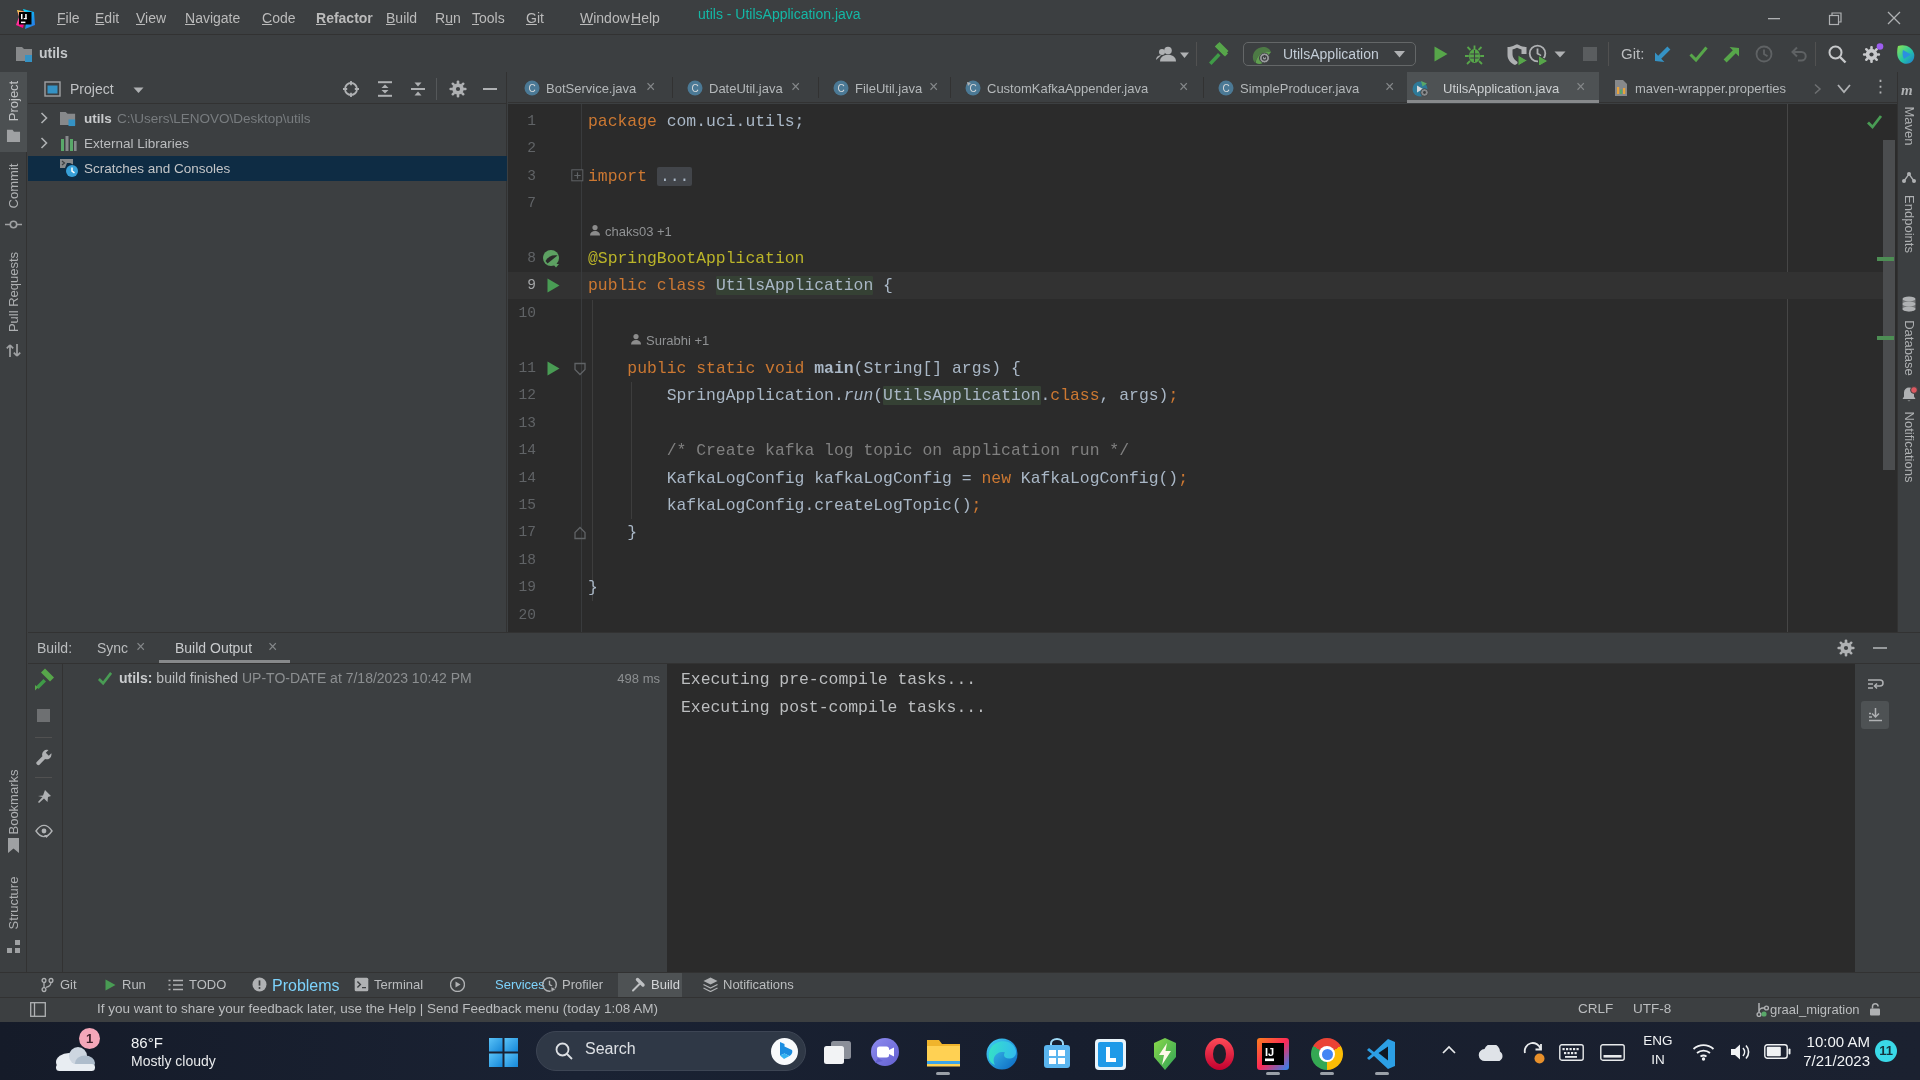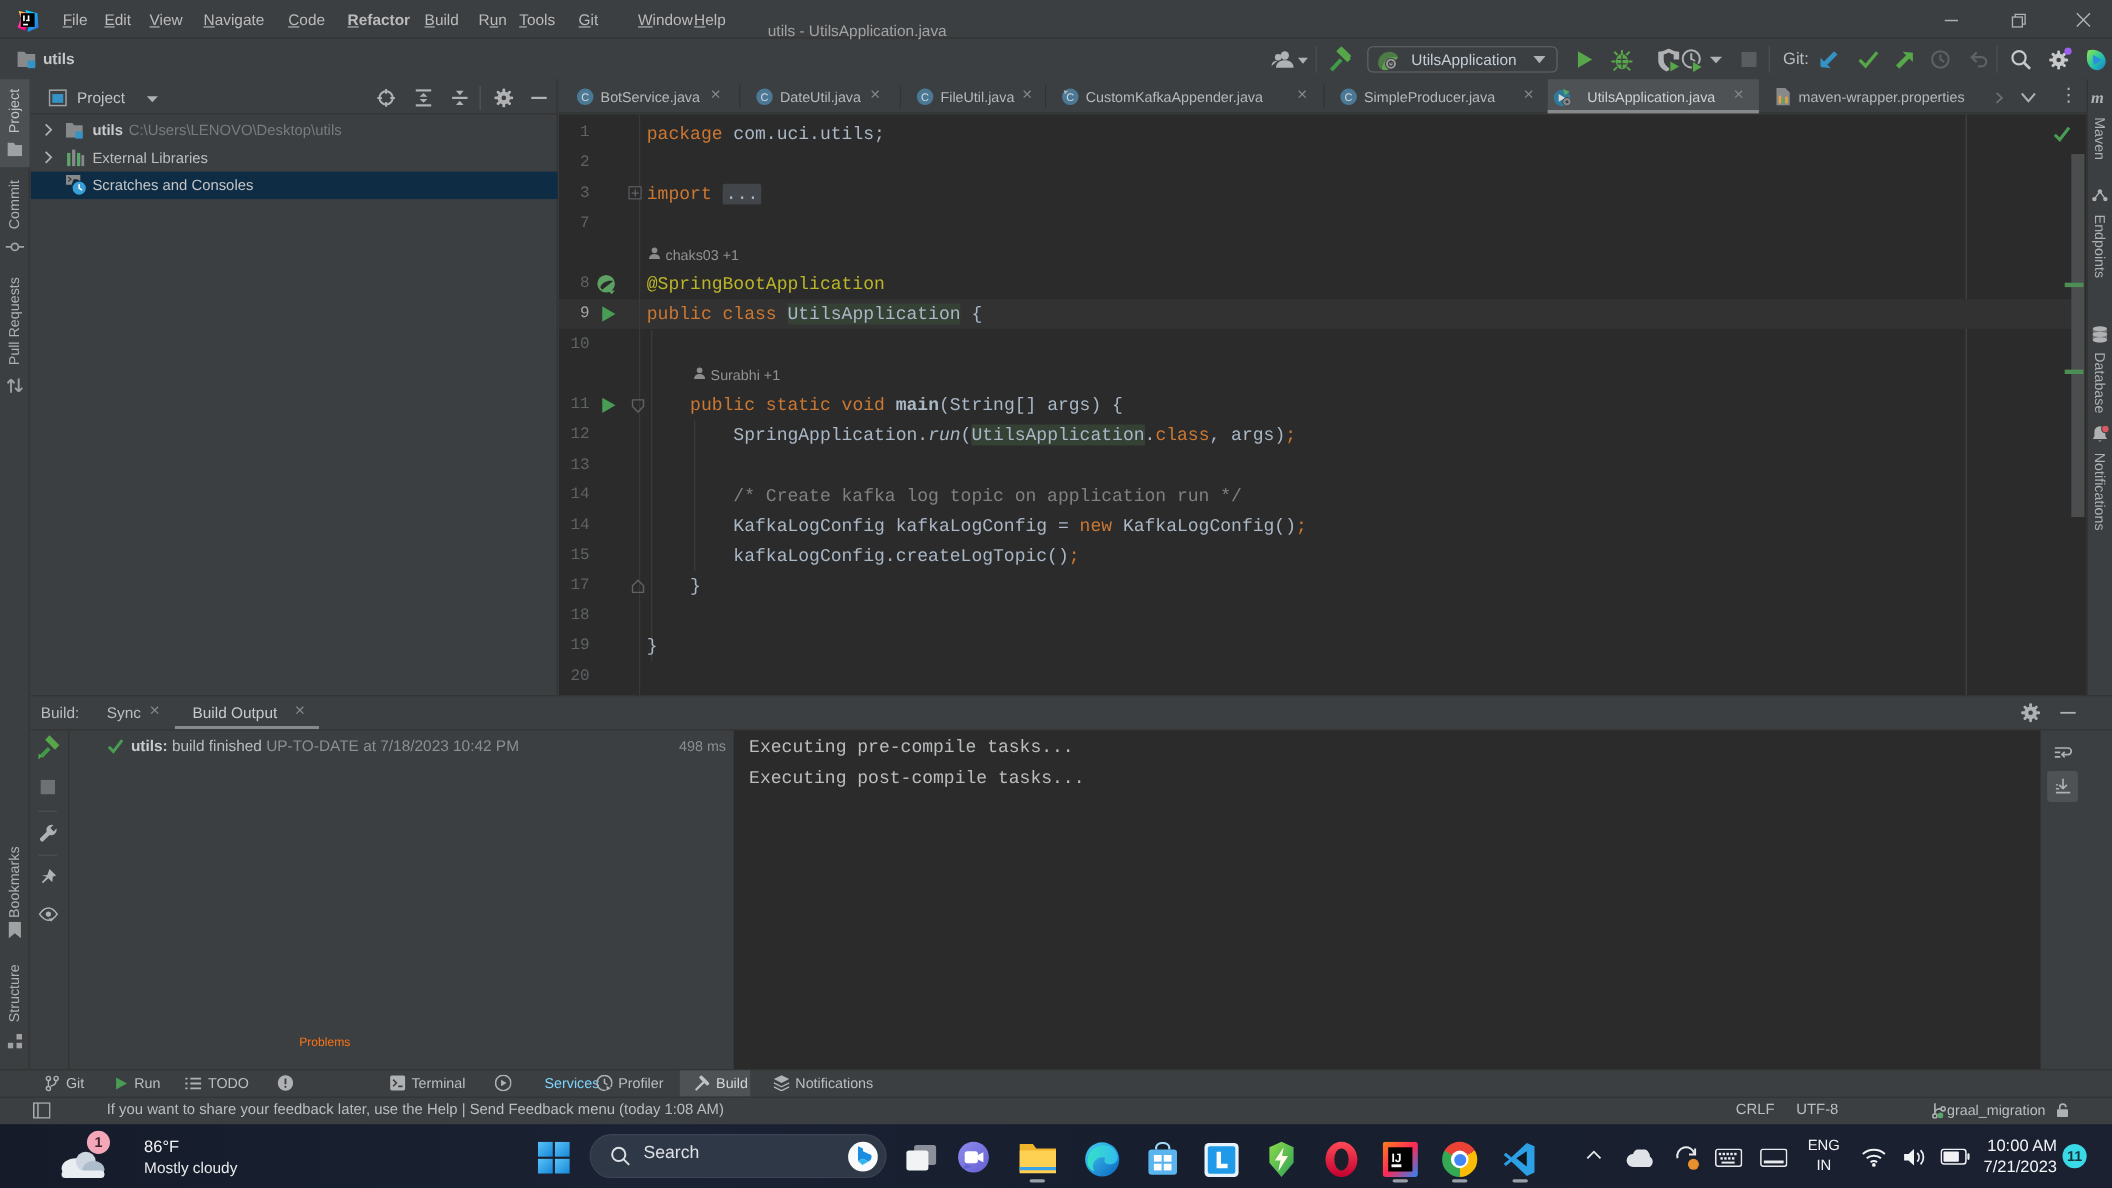--- a/index.html
+++ b/index.html
@@ -52,21 +52,21 @@
   <span class="abs" style="left:185px;"><u>N</u>avigate</span>
   <span class="abs" style="left:262px;"><u>C</u>ode</span>
   <span class="abs" style="left:316px;font-weight:bold;"><u>R</u>efactor</span>
   <span class="abs" style="left:386px;"><u>B</u>uild</span>
   <span class="abs" style="left:435px;">R<u>u</u>n</span>
   <span class="abs" style="left:472px;"><u>T</u>ools</span>
   <span class="abs" style="left:526px;"><u>G</u>it</span>
   <span class="abs" style="left:580px;"><u>W</u>indow</span>
   <span class="abs" style="left:631px;"><u>H</u>elp</span>
 </div>
-<div class="abs" style="left:698px;top:20px;color:#a3a3a3;font-size:14px;">utils - UtilsApplication.java</div>
+<div class="abs" style="left:698px;top:6px;color:#14b8a6;font-size:14px;">utils - UtilsApplication.java</div>
 
 <svg class="abs" style="left:1765px;top:8px" width="20" height="20">
       <rect x="3" y="10" width="12" height="1.3" fill="#afb1b3"></rect>
     </svg>
 <svg class="abs" style="left:1824px;top:8px" width="20" height="20">
       <rect x="5.5" y="7.5" width="9" height="9" fill="none" stroke="#afb1b3" stroke-width="1.2"></rect>
       <path d="M8 7.5V5h9v9h-2.5" fill="none" stroke="#afb1b3" stroke-width="1.2"></path>
     </svg>
 <svg class="abs" style="left:1884px;top:8px" width="20" height="20">
       <path d="M4 4l12 12M16 4L4 16" stroke="#afb1b3" stroke-width="1.3"></path>
@@ -574,21 +574,21 @@
           <path d="M0.5 2.5h2M0.5 7h2M0.5 11.5h2M5 2.5h10M5 7h10M5 11.5h10"></path>
         </g>
       </svg>
   <div class="abs" style="left:189px;top:977px;color:#bbbdbf;font-size:13px;">TODO</div>
 
   <svg class="abs" style="left:252px;top:977px" width="15" height="15">
         <circle cx="7.5" cy="7.5" r="7" fill="#afb1b3"></circle>
         <path d="M7.5 3.4v5.2" stroke="#3c3f41" stroke-width="1.7"></path>
         <circle cx="7.5" cy="11" r="1" fill="#3c3f41"></circle>
       </svg>
-  <div class="abs" style="left:272px;top:942px;color:#f97316;font-size:11px;">Problems</div>
+  <div class="abs" style="left:272px;top:977px;color:#7dd3fc;font-size:16px;">Problems</div>
 
   <svg class="abs" style="left:354px;top:977px" width="15" height="15">
         <rect x="0.7" y="0.7" width="13.6" height="13.6" fill="#afb1b3" rx="1.5"></rect>
         <path d="M3.4 4.5l3 3-3 3M8 10.6h4" stroke="#3c3f41" stroke-width="1.4" fill="none"></path>
       </svg>
   <div class="abs" style="left:374px;top:977px;color:#bbbdbf;font-size:13px;">Terminal</div>
 
   <svg class="abs" style="left:450px;top:977px" width="15" height="15">
         <circle cx="7.5" cy="7.5" r="7" fill="none" stroke="#afb1b3" stroke-width="1.4"></circle>
         <path d="M5.5 4.5l5 3-5 3z" fill="#afb1b3"></path>

